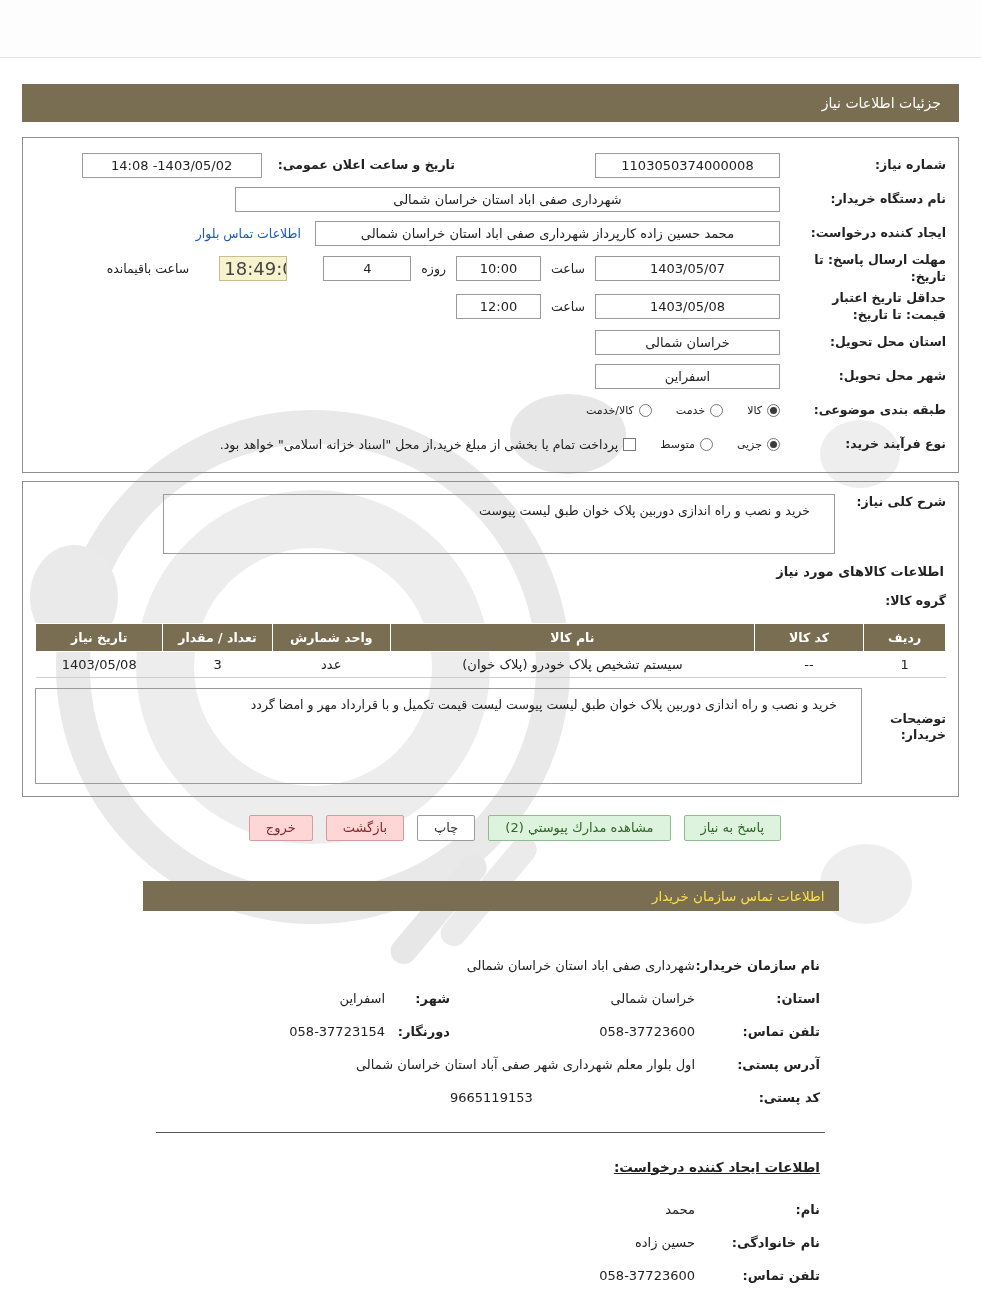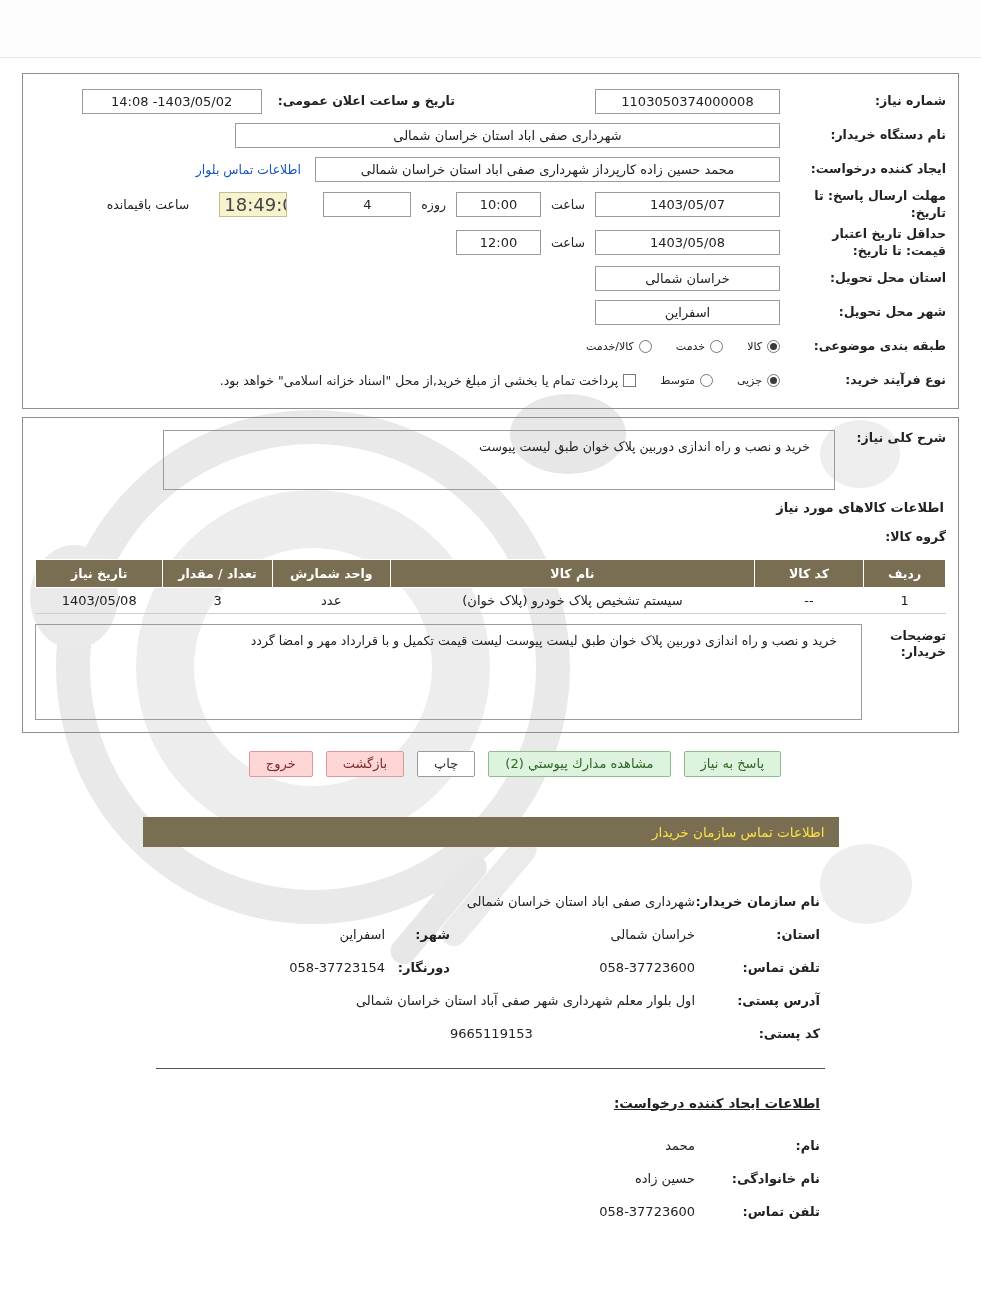--- a/index.html
+++ b/index.html
@@ -100,20 +100,23 @@
   <rect x="418" y="470" width="26" height="135" rx="13" transform="rotate(40 431 537)" fill="#e7e7e7"></rect>
   <rect x="468" y="452" width="26" height="135" rx="13" transform="rotate(40 481 519)" fill="#ebebeb"></rect>
   <ellipse cx="852" cy="82" rx="40" ry="34" fill="#eeeeee"></ellipse>
   <ellipse cx="858" cy="512" rx="46" ry="40" fill="#eeeeee"></ellipse>
 </svg>
 
 <div class="content">
 
   <div class="top-strip"></div>
 
+  <div class="header-bar">
+    <span>جزئیات اطلاعات نیاز</span>
+  </div>
 
   <div class="box">
 
     <div class="frow">
       <span class="flabel">شماره نیاز:</span>
       <span class="fval w185 ltr">1103050374000008</span>
       <span class="flabel sp130" style="width:auto">تاریخ و ساعت اعلان عمومی:</span>
       <span class="fval w180 ltr">14:08 -1403/05/02</span>
     </div>
 
@@ -222,21 +225,21 @@
           <td>--</td>
           <td>سیستم تشخیص پلاک خودرو (پلاک خوان)</td>
           <td>عدد</td>
           <td>3</td>
           <td class="ltr">1403/05/08</td>
         </tr>
       </tbody>
     </table>
 
     <div class="frow align-top">
-      <span class="flabel narrow" style="margin-top:4px">توضیحات خریدار:</span>
+      <span class="flabel narrow" style="margin-top:23px">توضیحات خریدار:</span>
       <div class="textarea h96">
         <span>خرید و نصب و راه اندازی دوربین پلاک خوان طبق لیست پیوست لیست قیمت تکمیل و با قرارداد مهر و امضا گردد</span>
       </div>
     </div>
 
   </div>
 
   <div class="buttons-row">
     <button class="btn green">پاسخ به نیاز</button>
     <button class="btn green">مشاهده مدارك پيوستي (2)</button>

